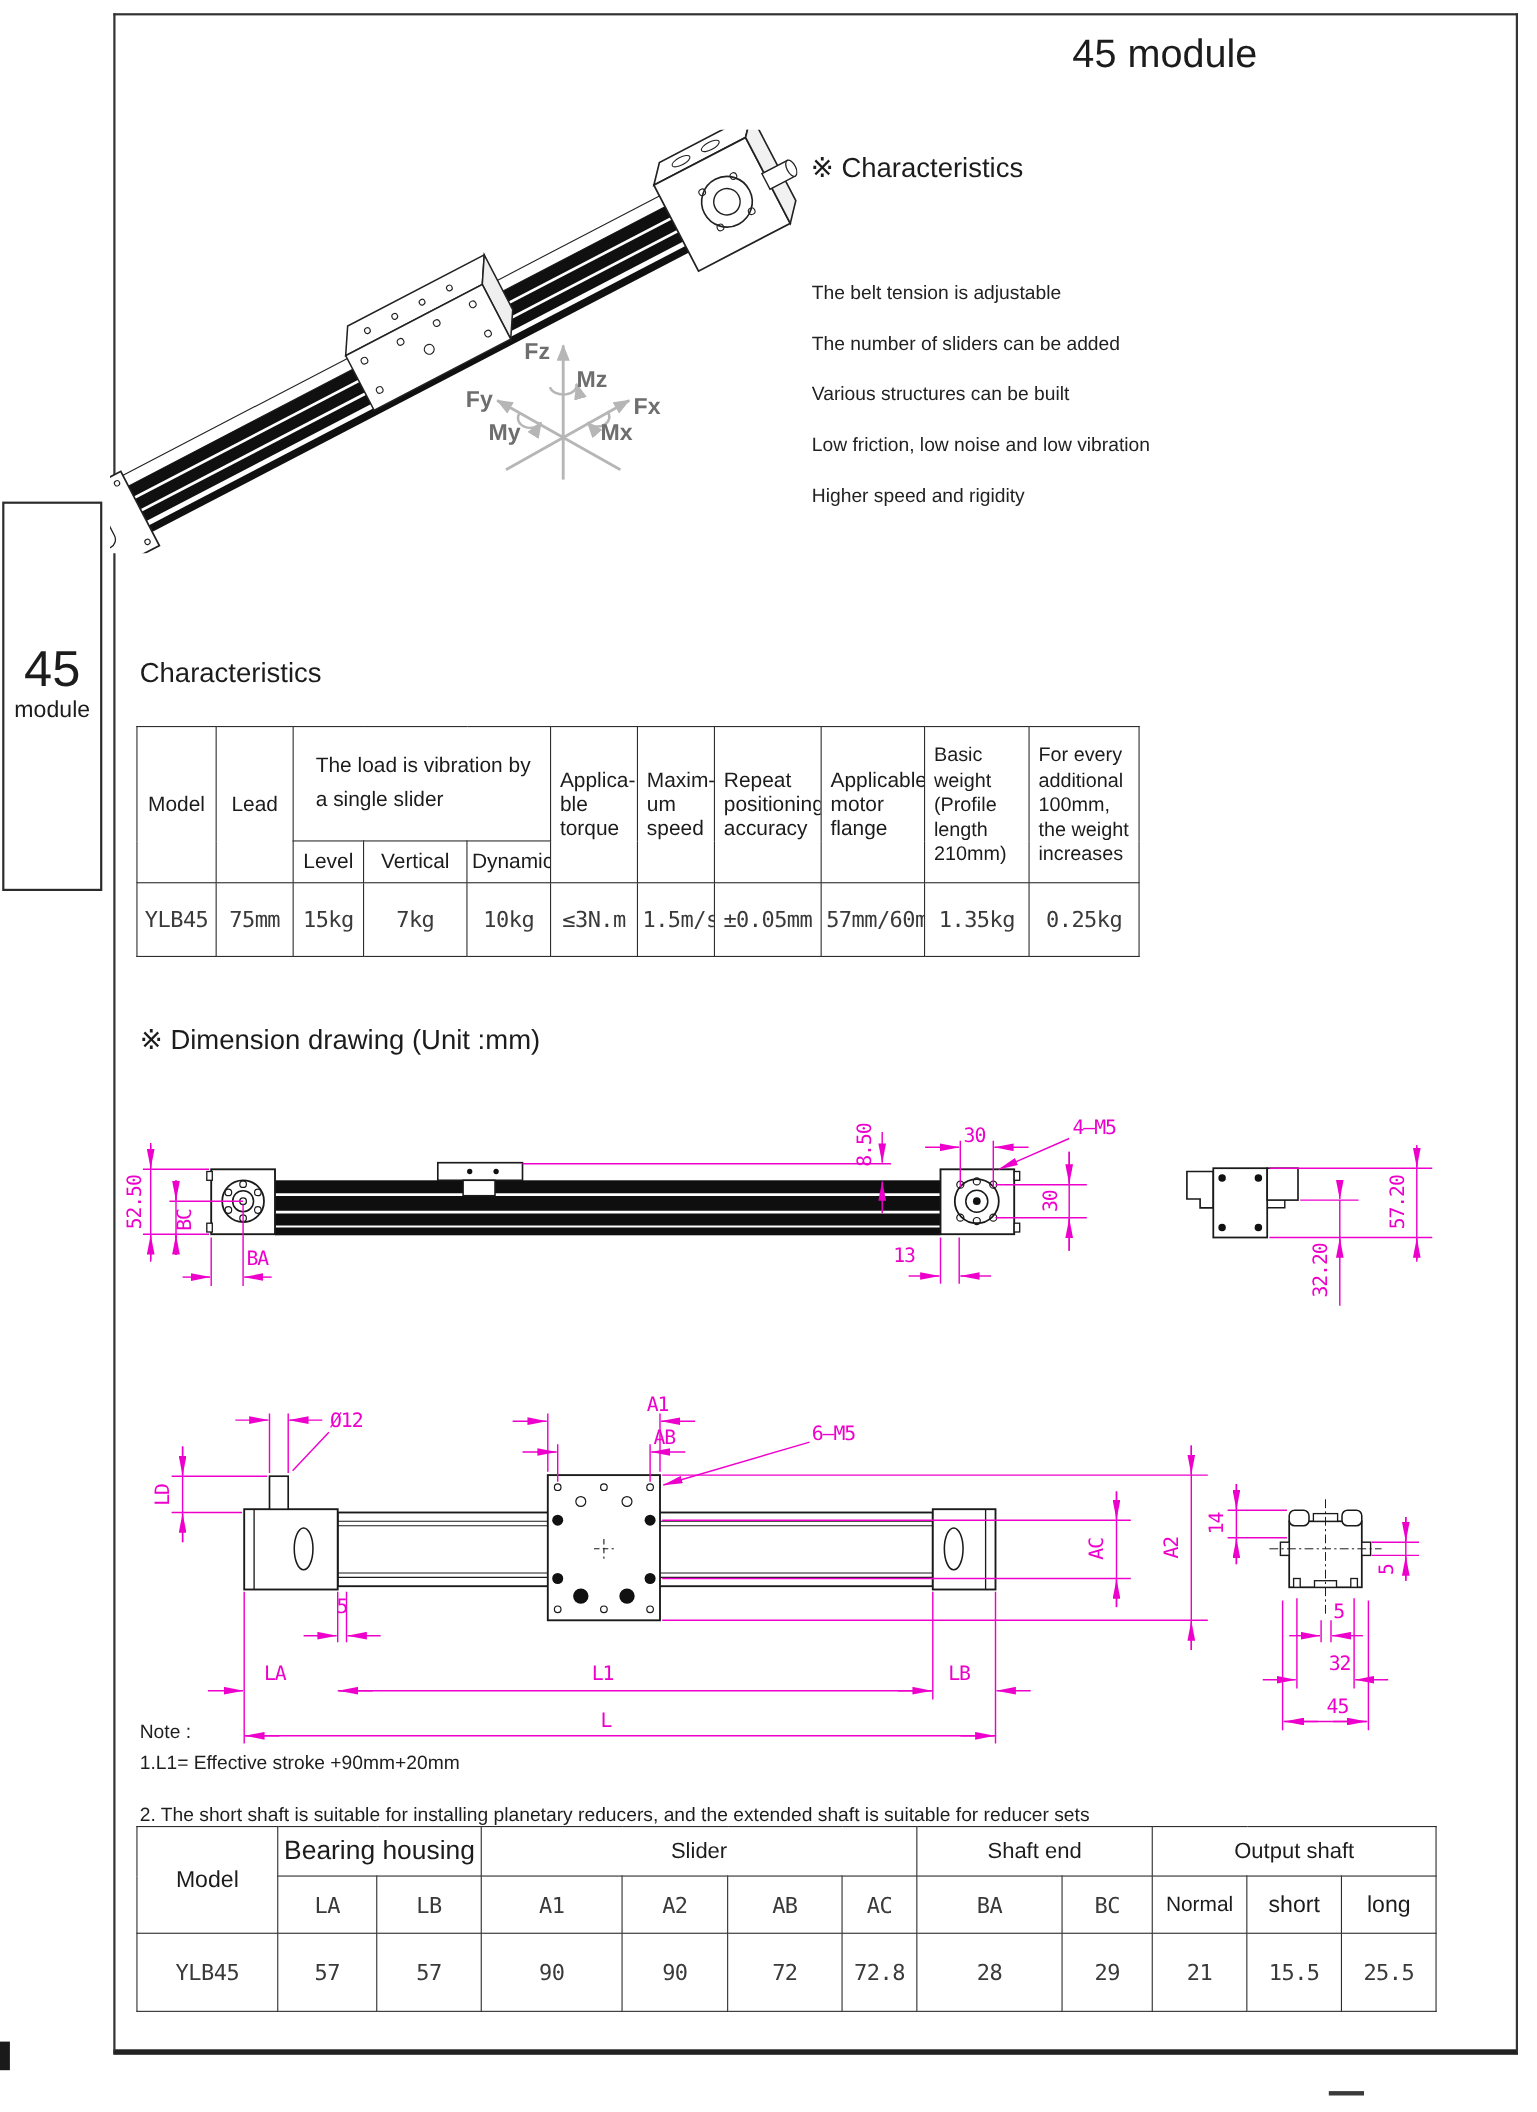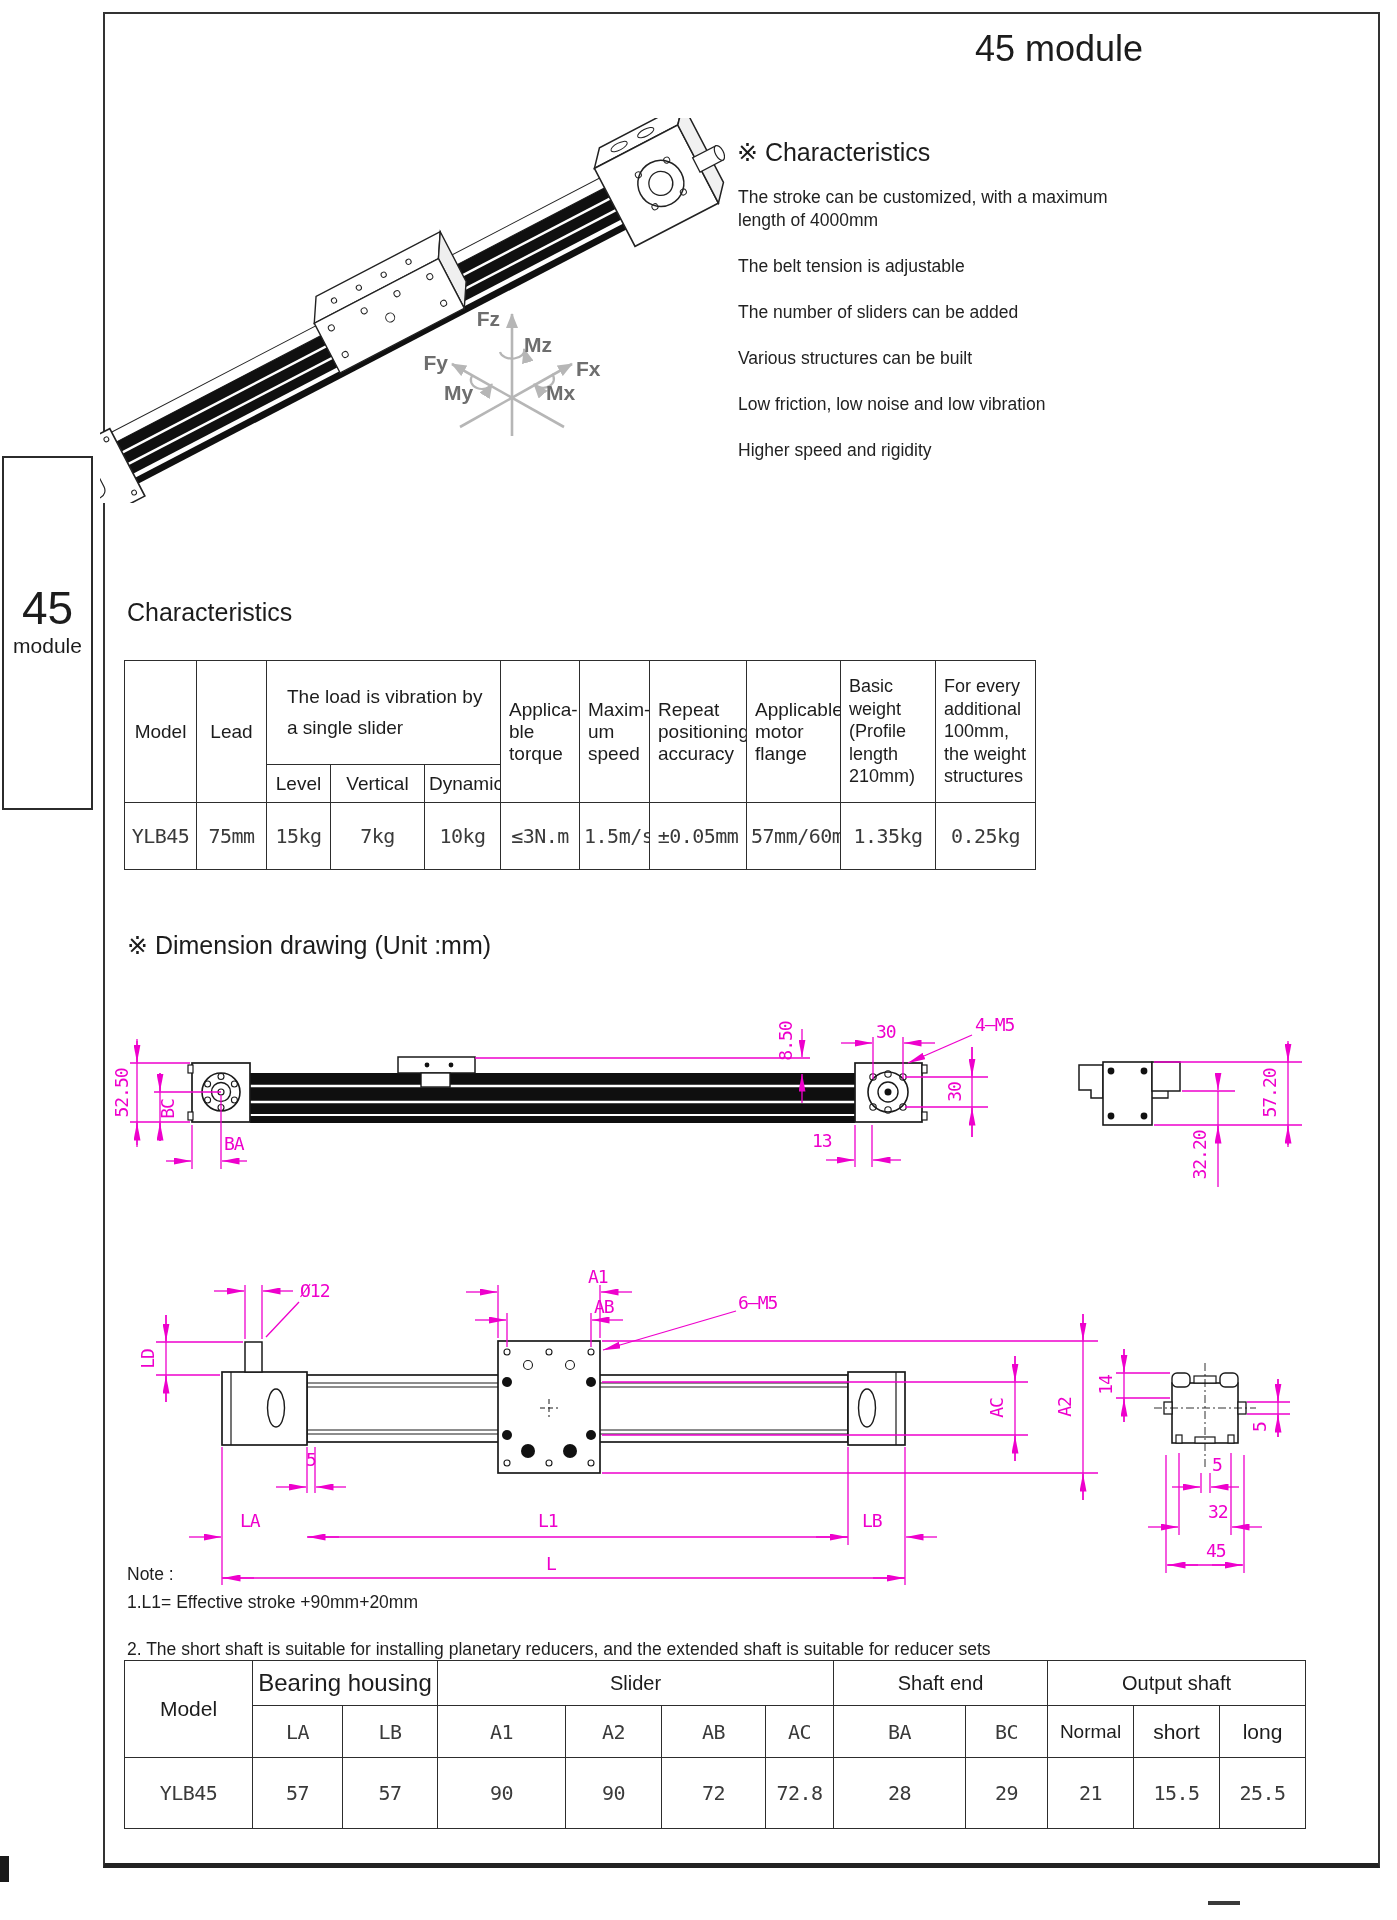--- a/index.html
+++ b/index.html
@@ -105,21 +105,20 @@
       <text class="flab" x="400" y="208" text-anchor="end">Fz</text>
       <text class="flab" x="424" y="234">Mz</text>
       <text class="flab" x="348" y="252" text-anchor="end">Fy</text>
       <text class="flab" x="476" y="258">Fx</text>
       <text class="flab" x="344" y="282">My</text>
       <text class="flab" x="446" y="282">Mx</text>
     </g>
   </svg>
 
   <div class="abs feat-head">※ Characteristics</div>
-  <div class="abs feat-item" style="top:186px;">The stroke can be customized, with a maximum length of 4000mm</div>
   <div class="abs feat-item" style="top:255px;">The belt tension is adjustable</div>
   <div class="abs feat-item" style="top:301px;">The number of sliders can be added</div>
   <div class="abs feat-item" style="top:347px;">Various structures can be built</div>
   <div class="abs feat-item" style="top:393px;">Low friction, low noise and low vibration</div>
   <div class="abs feat-item" style="top:439px;">Higher speed and rigidity</div>
 
   <div class="abs sec-head" style="left:127px;top:598px;">Characteristics</div>
 
   <table class="abs" style="left:124px;top:660px;width:911px;">
     <colgroup>
@@ -155,21 +154,21 @@
       <td rowspan="2" class="lft pre">Applicable
 motor
 flange</td>
       <td rowspan="2" class="lft pre sm">Basic weight
 (Profile length
 210mm)</td>
       <td rowspan="2" class="lft pre sm">For every
 additional
 100mm,
 the weight
-structures</td>
+increases</td>
     </tr>
     <tr style="height:38px;">
       <td>Level</td>
       <td>Vertical</td>
       <td>Dynamic</td>
     </tr>
     <tr style="height:67px;">
       <td class="cad">YLB45</td>
       <td class="cad">75mm</td>
       <td class="cad">15kg</td>

